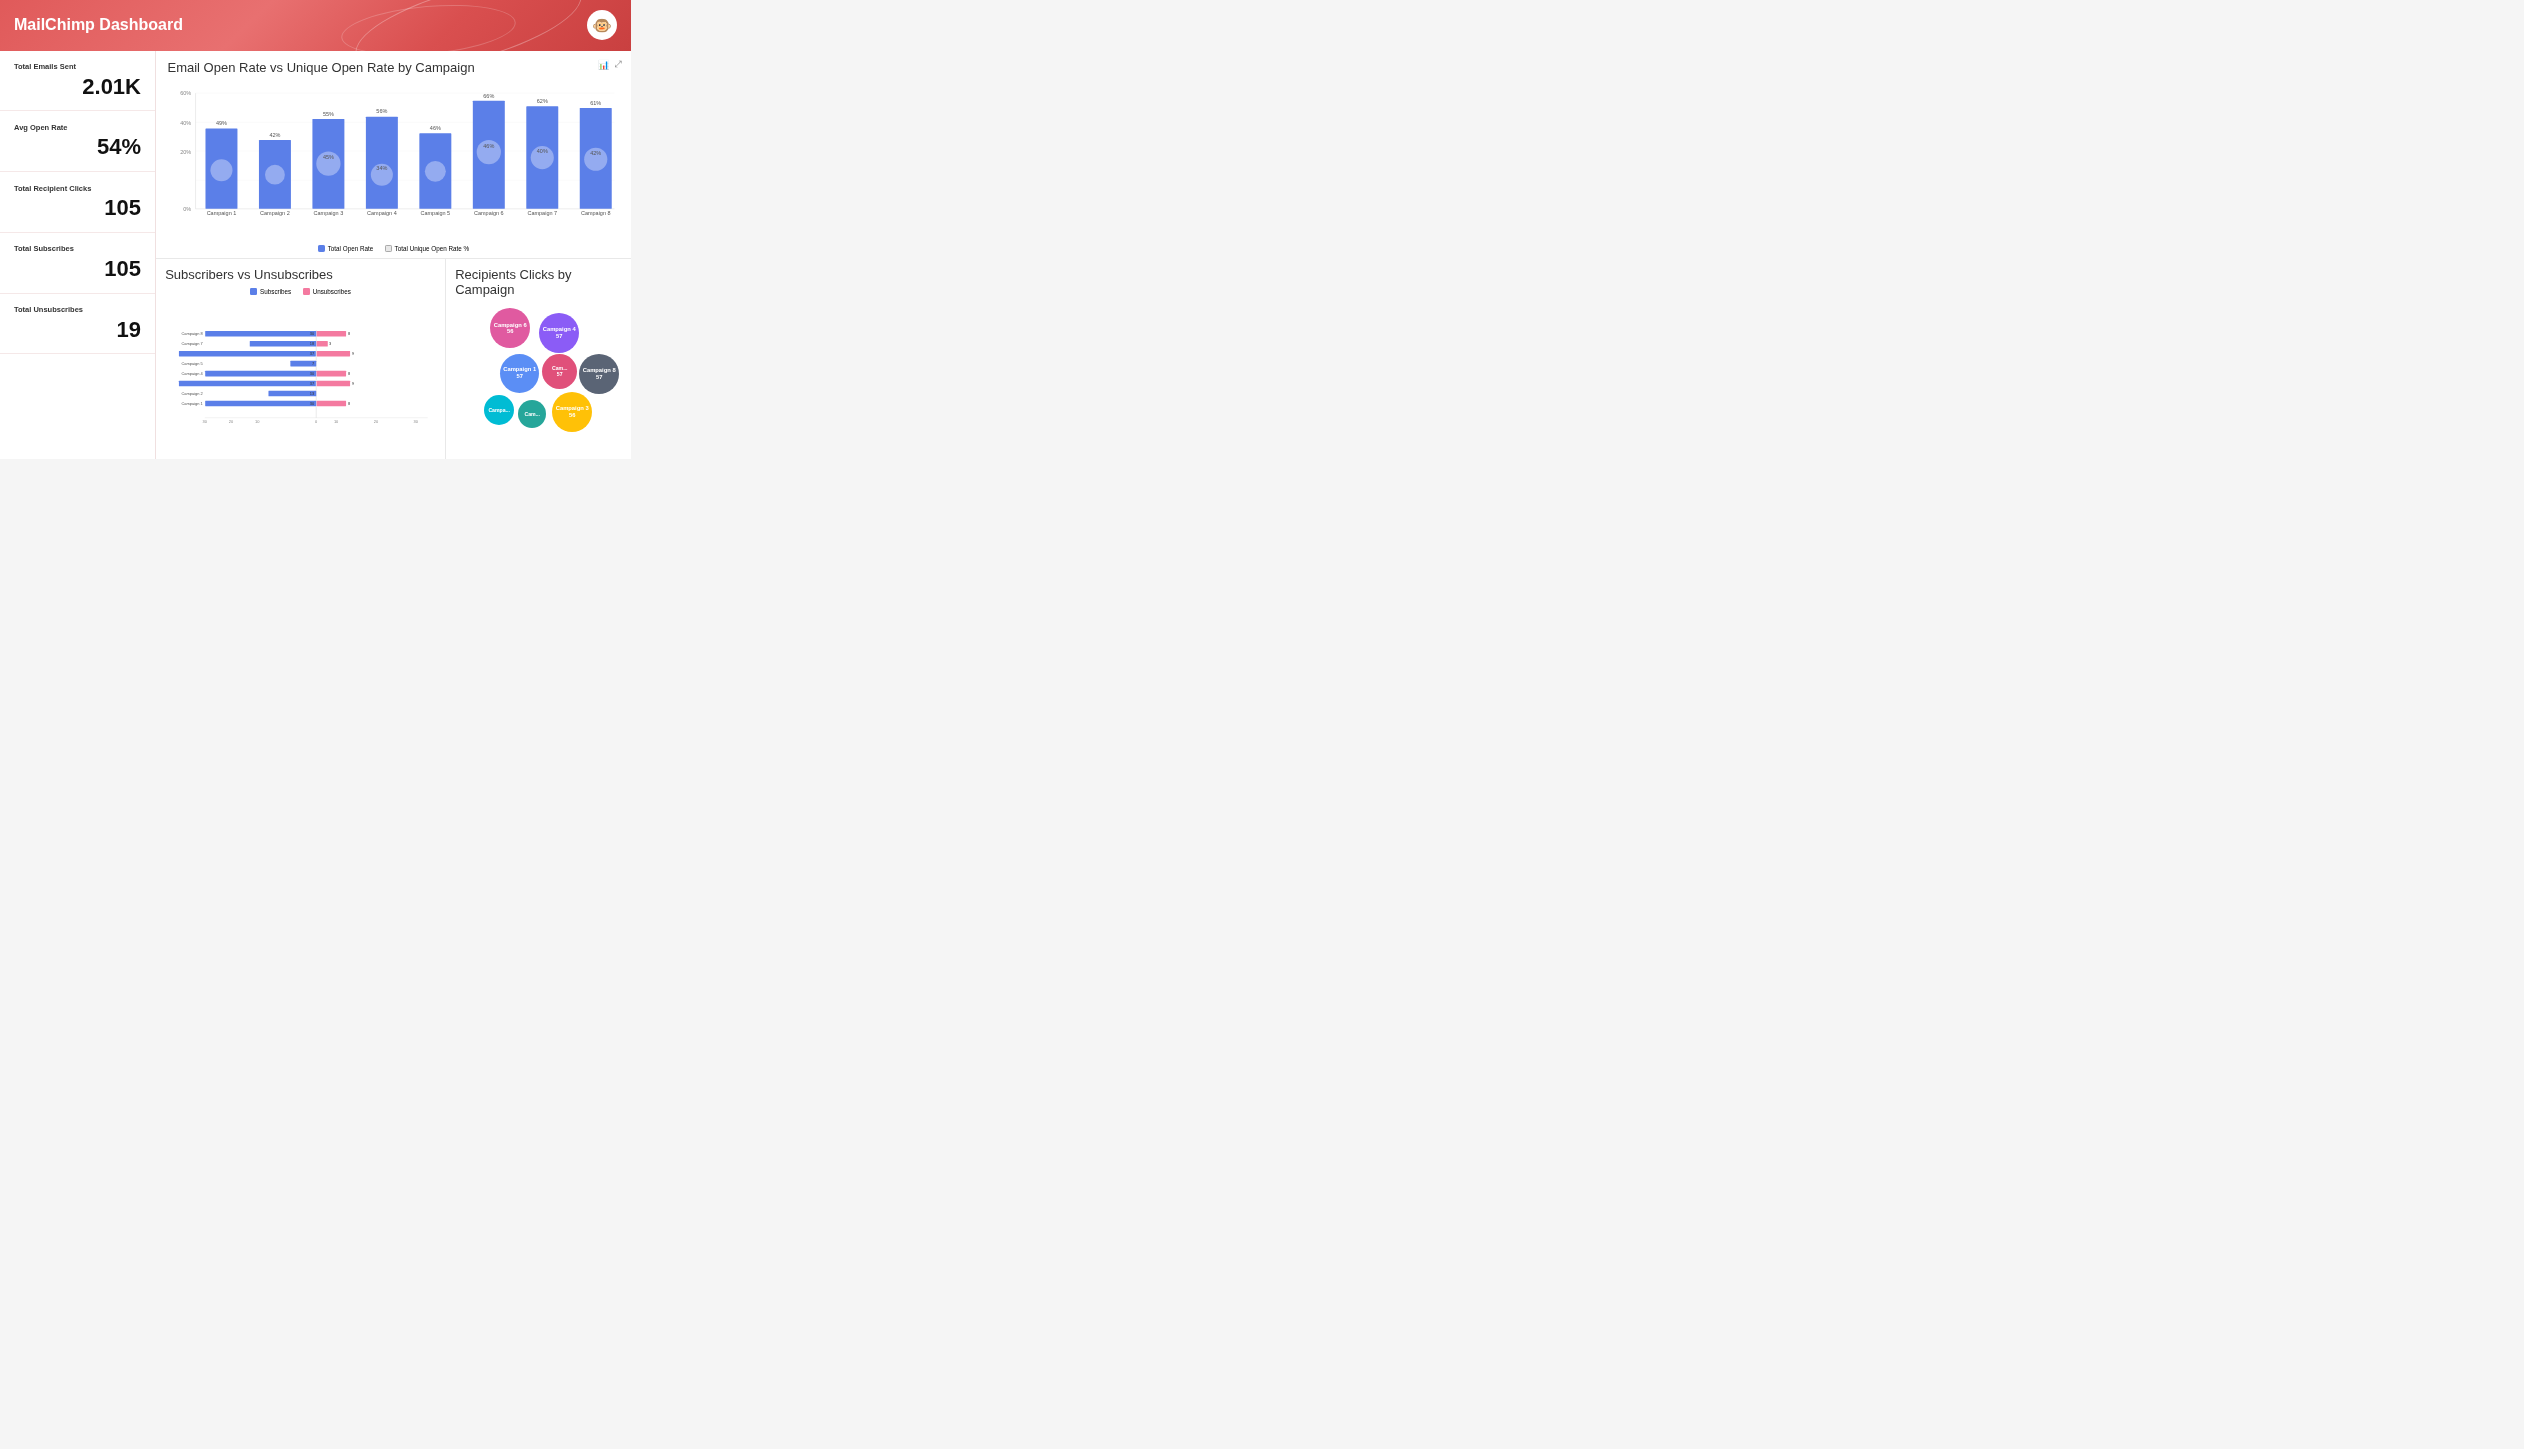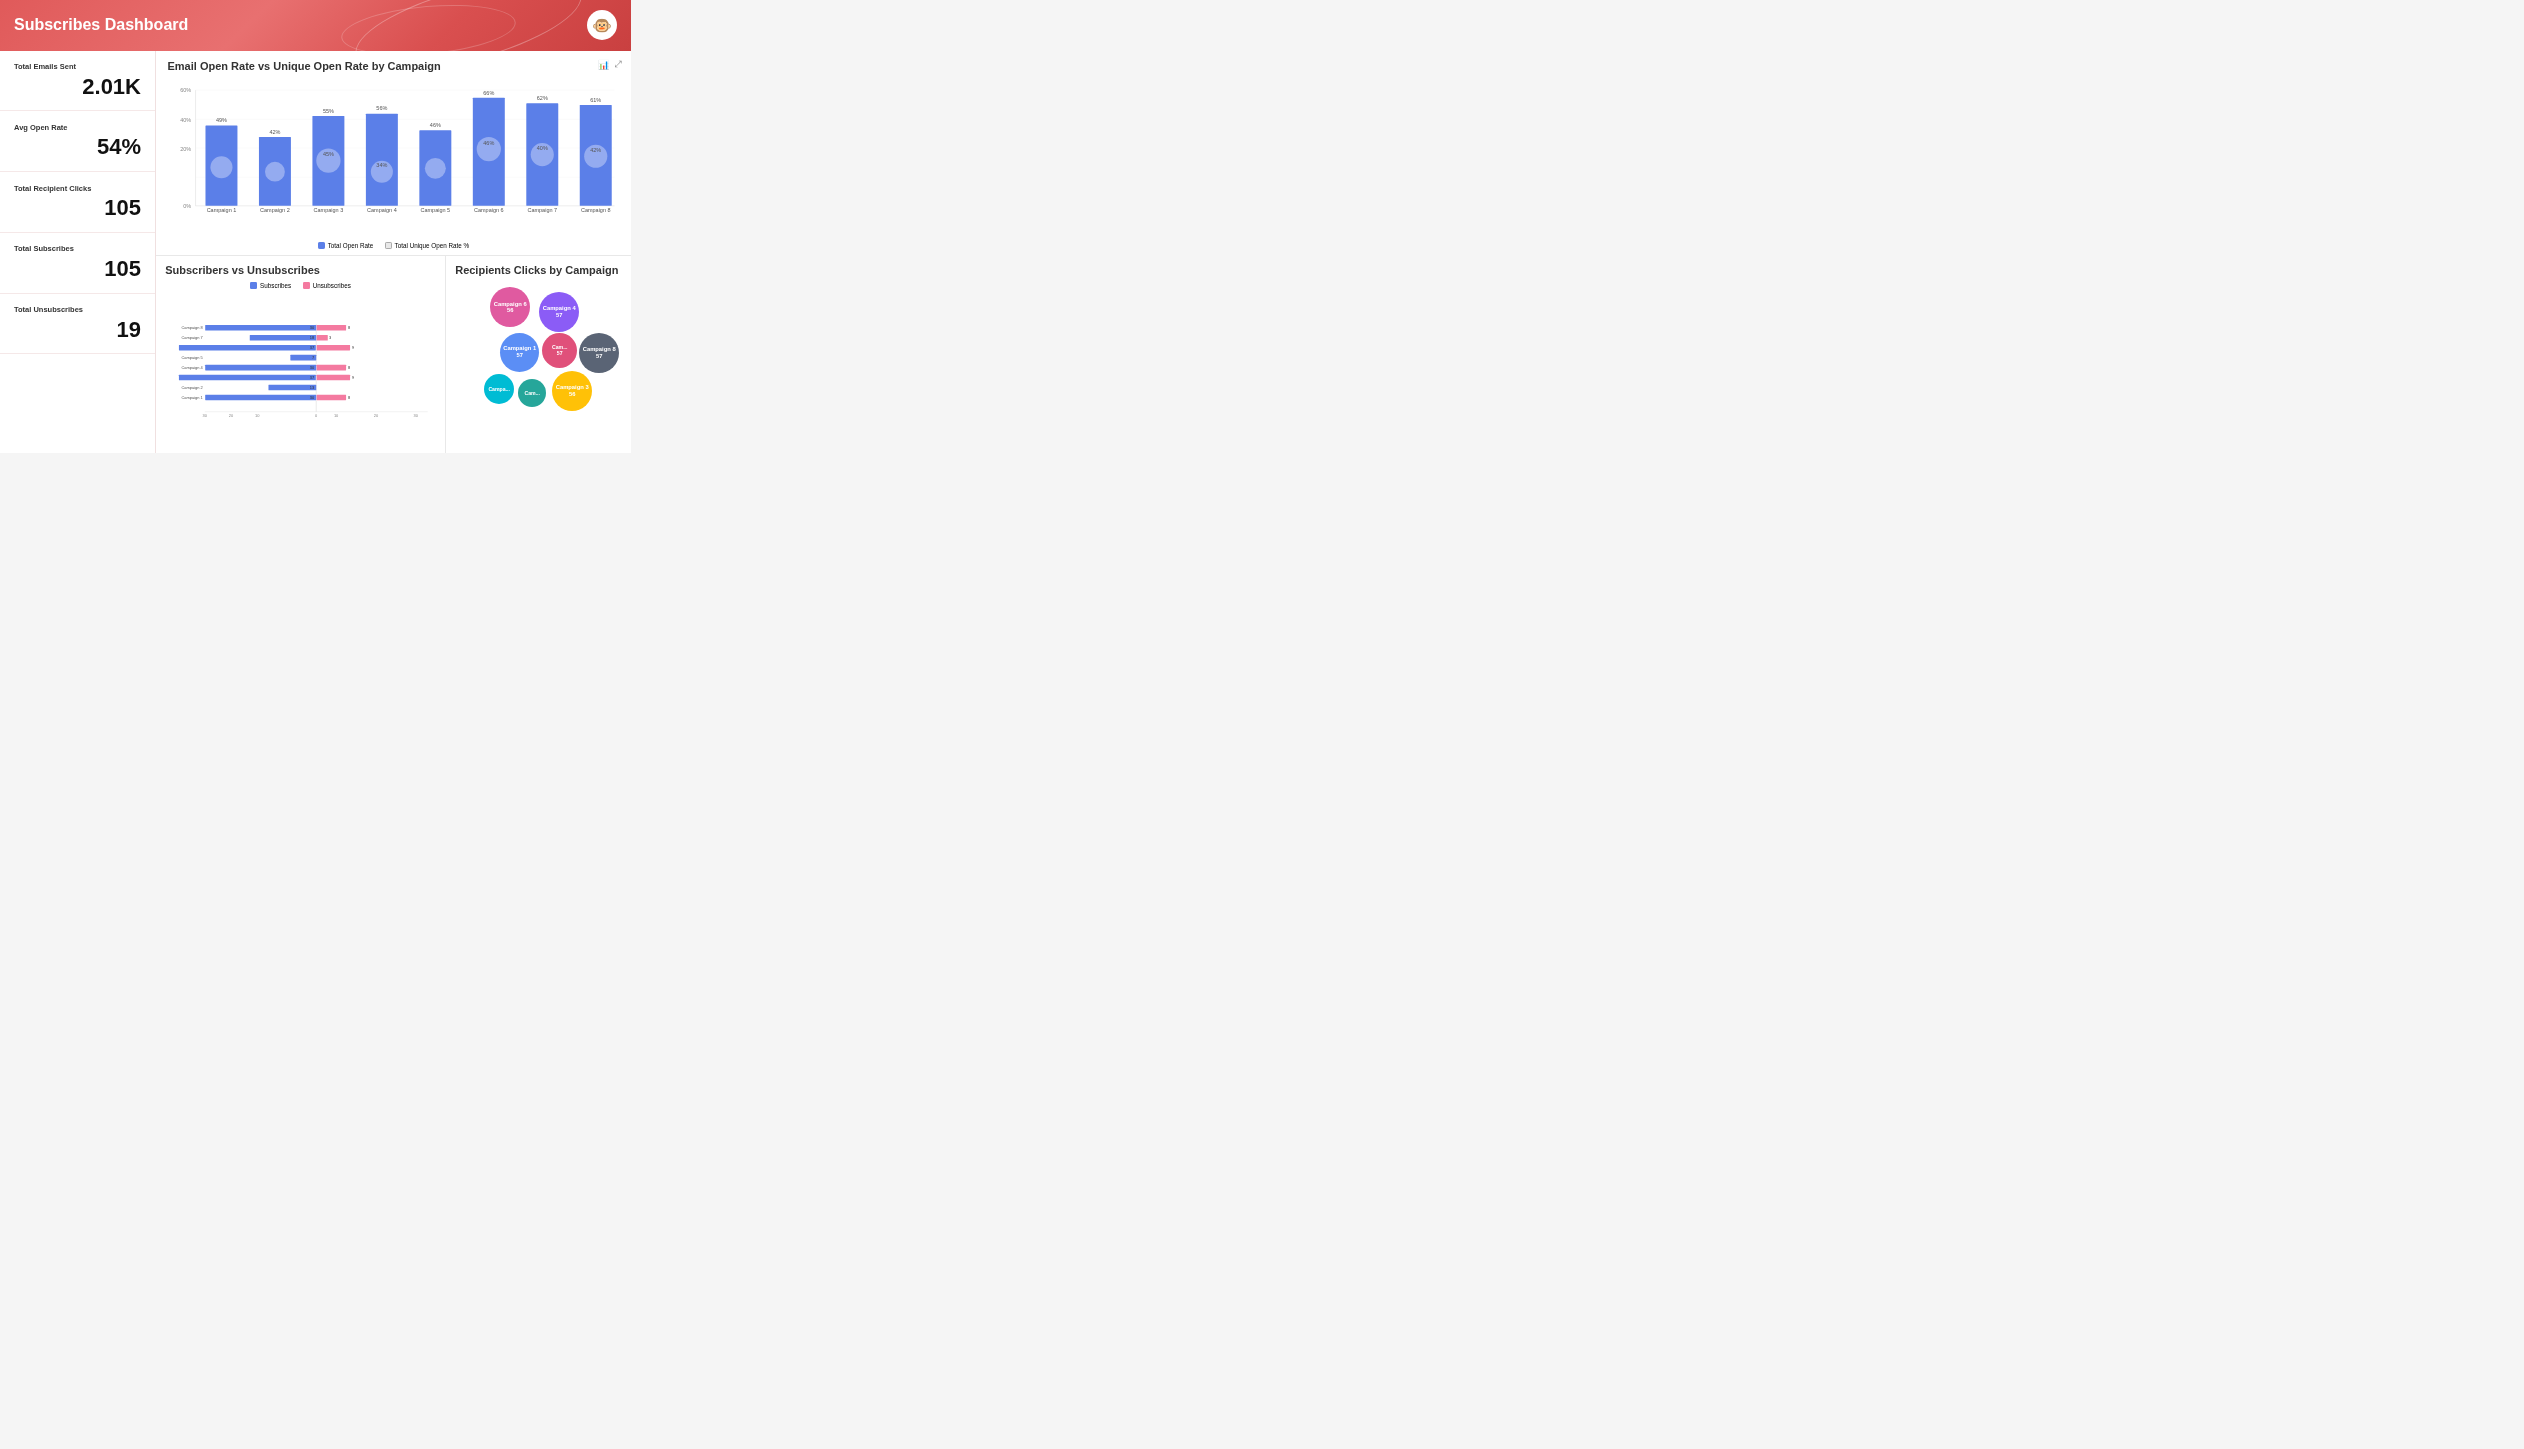--- a/index.html
+++ b/index.html
@@ -86,22 +86,22 @@
       display: flex;
       flex-direction: column;
     }
 
     .top-chart {
       border-bottom: 0.6px solid #e8e8e8;
       padding: 9.2px 11.5px 5.8px 11.5px;
       position: relative;
     }
     .chart-title {
-      font-size: 11px;
-      font-weight: 700;
+      font-size: 13px;
+      font-weight: 400;
       color: #333;
       margin-bottom: 5.8px;
     }
     .chart-icons {
       position: absolute;
       top: 8px; right: 9.2px;
       display: flex; gap: 4.6px;
     }
     .chart-icon {
       color: #888;
@@ -188,21 +188,21 @@
       width: 7px; height: 7px;
       border-radius: 1.2px;
     }
     .sub-legend-box.sblue { background: #5b7fe8; }
     .sub-legend-box.spink { background: #f47aa0; }
   </style>
 </head>
 <body>
 
 <div class="header">
-  <div class="header-title">Subscribes Dashboard</div>
+  <div class="header-title">MailChimp Dashboard</div>
   <div class="header-logo">🐵</div>
 </div>
 
 <div class="main-content">
 
   <div class="sidebar" id="stats-sidebar">
       <div class="stat-card">
       <div class="stat-label">Total Emails Sent</div>
       <div class="stat-value">2.01K</div>
     </div>

